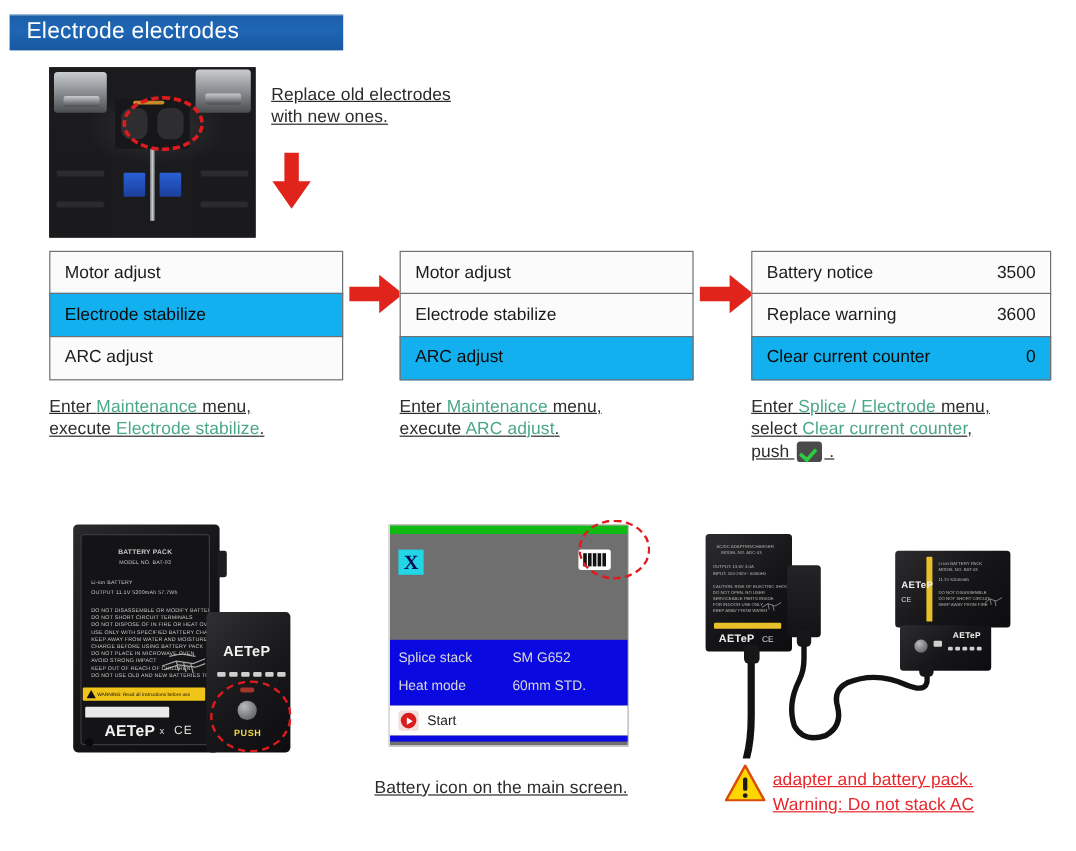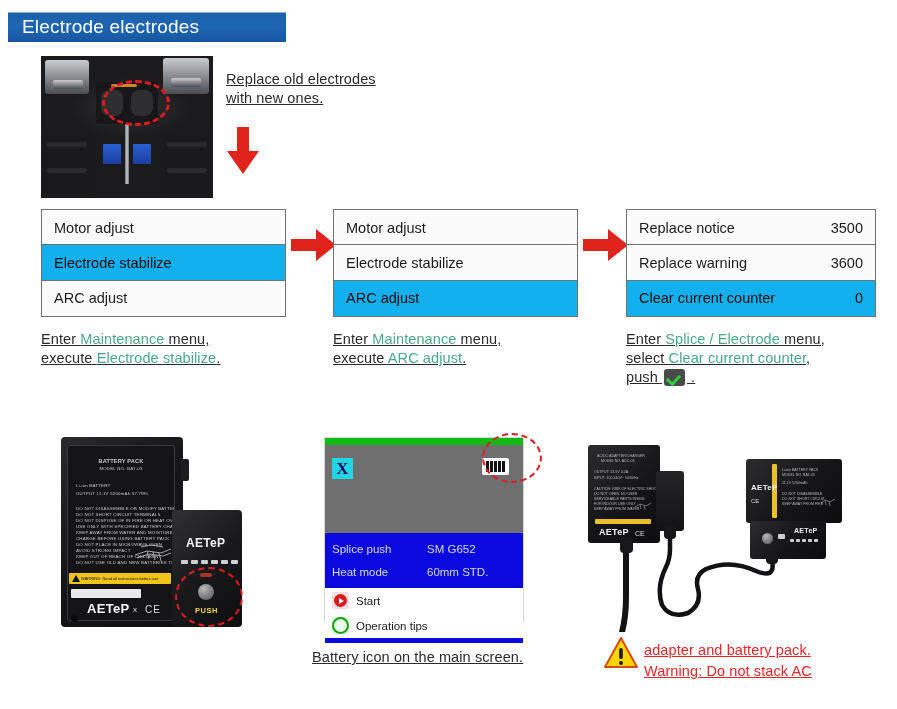--- a/index.html
+++ b/index.html
@@ -232,21 +232,21 @@
       <span class="val"></span>
     </div>
   </div>
 
   <svg class="arrow-right" style="left:583px;top:228px;" viewBox="0 0 46 34">
     <polygon points="0,11 25,11 25,1 45,17 25,33 25,23 0,23" fill="#e0241c"></polygon>
   </svg>
 
   <div class="menu" style="left:626px;top:209px;width:250px;">
     <div class="menu-row">
-      <span>Replace notice</span>
+      <span>Battery notice</span>
       <span class="val">3500</span>
     </div>
     <div class="menu-row">
       <span>Replace warning</span>
       <span class="val">3600</span>
     </div>
     <div class="menu-row sel">
       <span>Clear current counter</span>
       <span class="val">0</span>
     </div>
@@ -328,40 +328,34 @@
       <div class="scr-batt">
         <i></i>
           <i></i>
           <i></i>
           <i></i>
           <i></i>
       </div>
     </div>
     <div class="scr-blue">
       <div class="row">
-        <span class="lbl">Splice push</span>
+        <span class="lbl">Splice stack</span>
         <span>SM G652</span>
       </div>
       <div class="row">
         <span class="lbl">Heat mode</span>
         <span>60mm STD.</span>
       </div>
     </div>
     <div class="scr-white">
       <div class="row">
         <span class="ic start">
             <span class="dot"></span>
           </span>
         <span>Start</span>
-      </div>
-      <div class="row">
-        <span class="ic tips">
-            <span class="ring"></span>
-          </span>
-        <span>Operation tips</span>
       </div>
     </div>
     <div class="scr-bottombar"></div>
   </div>
 
   <div class="dashed-ellipse" style="left:482px;top:433px;width:56px;height:46px;border-width:2.6px;"></div>
 
   <div class="ac-wrap" style="left:570px;top:437px;width:300px;height:195px;">
 
     <div class="ac-body" style="left:18px;top:8px;width:72px;height:98px;">

